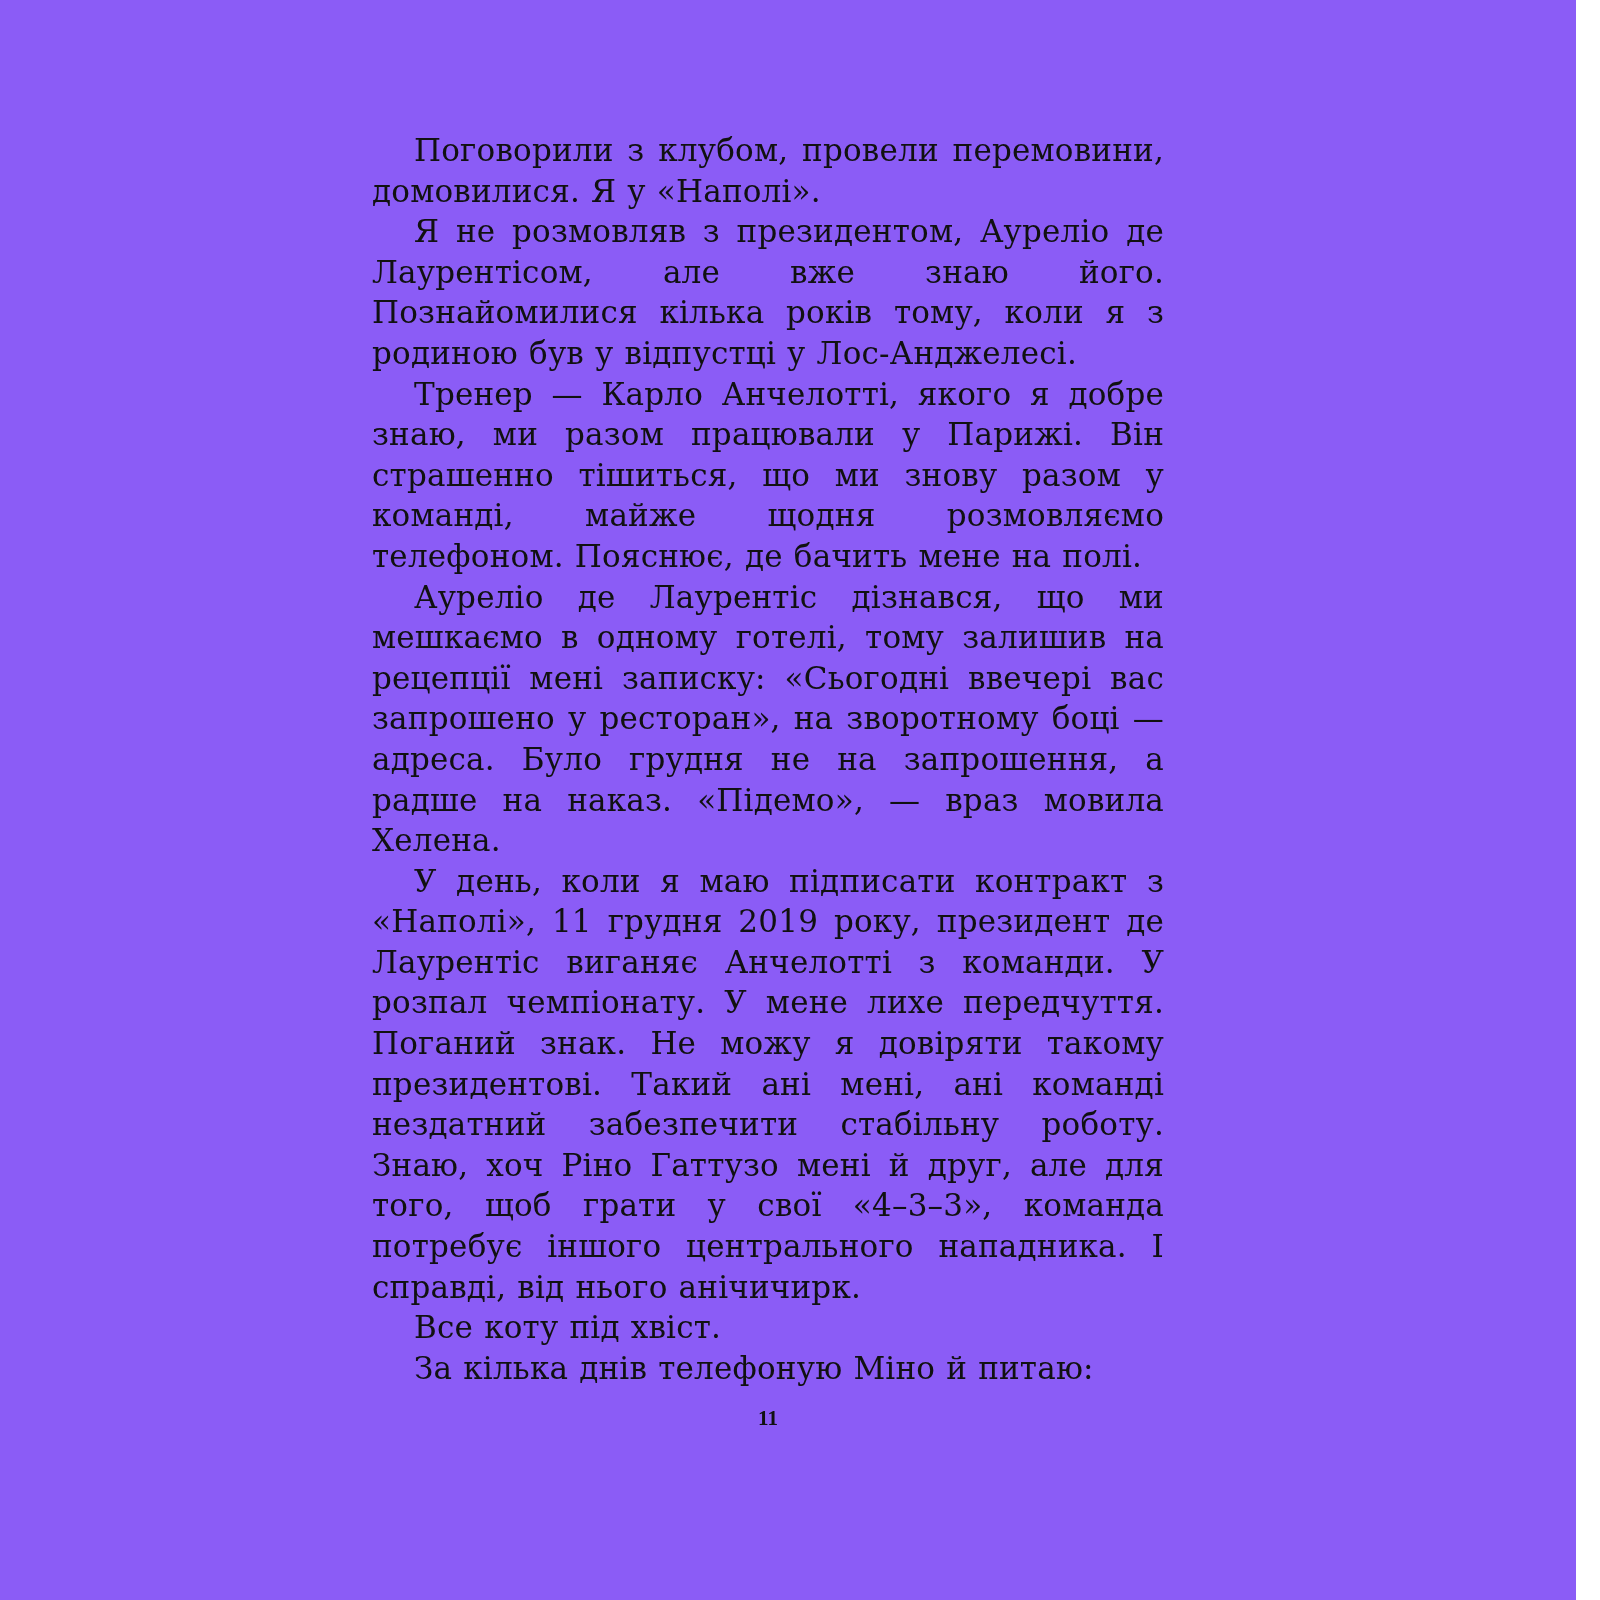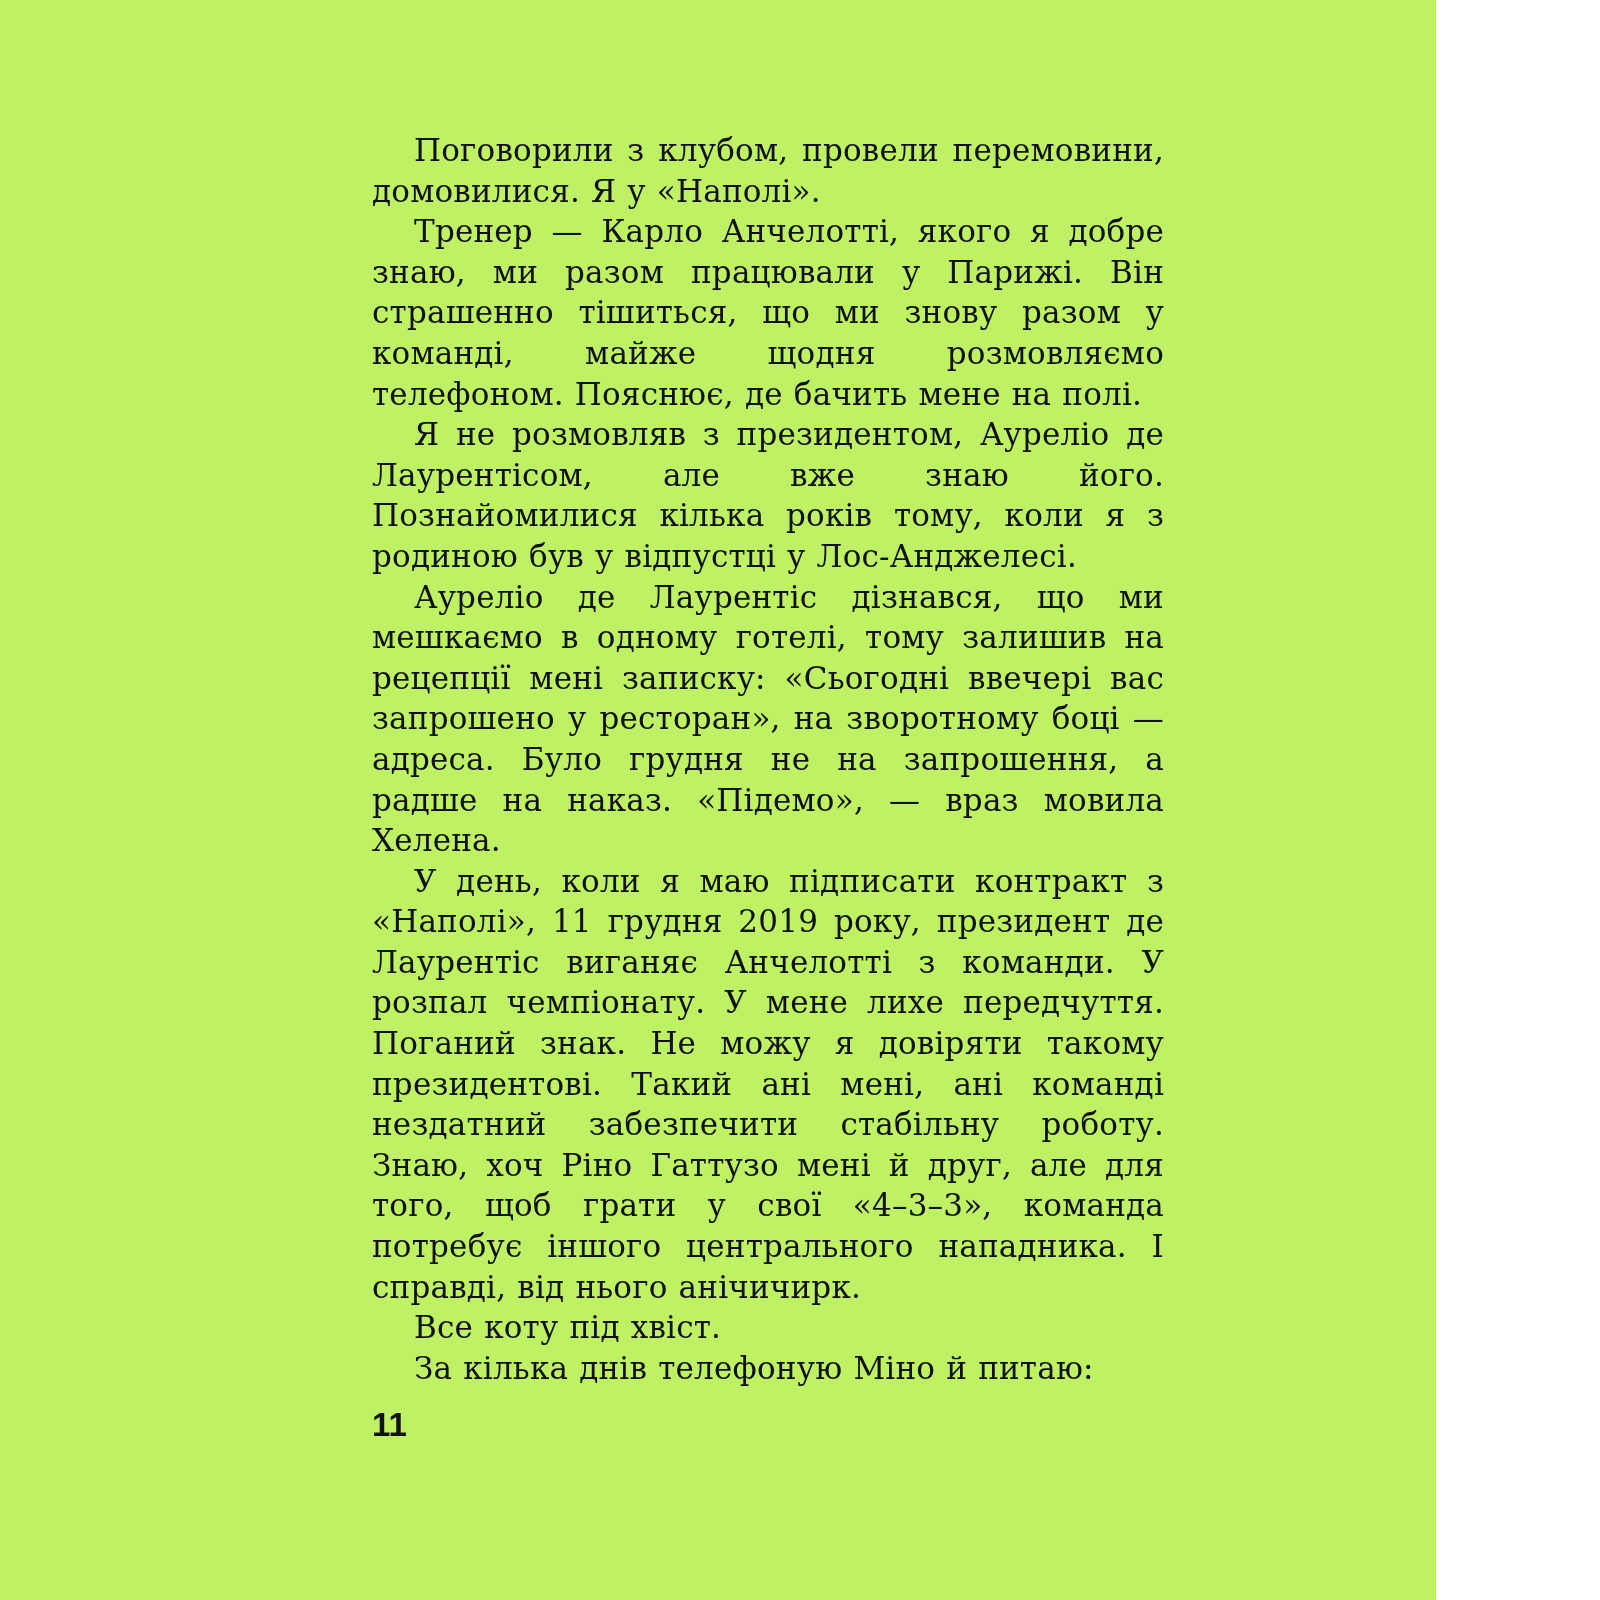--- a/index.html
+++ b/index.html
@@ -2,23 +2,23 @@
 <html><head>
 <meta charset="utf-8">
 <style>
   html, body {
     margin: 0;
     padding: 0;
     background: #ffffff;
   }
   .page {
     position: relative;
-    width: 1436px;
+    width: 1576px;
     height: 1600px;
-    background: #bef264;
+    background: #8b5cf6;
     overflow: hidden;
     font-family: "DejaVu Serif", "Liberation Serif", serif;
     color: #111111;
   }
   .text-block {
     position: absolute;
     left: 372px;
     top: 130px;
     width: 792px;
   }
@@ -29,37 +29,37 @@
     text-align: justify;
     text-indent: 42px;
     letter-spacing: 0.2px;
     word-spacing: 1px;
   }
   .page-number {
     position: absolute;
     left: 372px;
     width: 792px;
     top: 1406px;
-    text-align: left;
-    font-size: 33px;
+    text-align: center;
+    font-size: 21px;
     font-weight: bold;
     color: #111111;
-    font-family: Liberation Sans, sans-serif;
+    font-family: Liberation Serif, serif;
   }
 </style>
 </head>
 <body>
 
 <div class="page">
   <div class="text-block">
   <p>Поговорили з клубом, провели перемовини, домовилися. Я у «Наполі».</p>
 
+  <p>Я не розмовляв з президентом, Ауреліо де Лаурентісом, але вже знаю його. Познайомилися кілька років тому, коли я з родиною був у відпустці у Лос-Анджелесі.</p>
+
   <p>Тренер — Карло Анчелотті, якого я добре знаю, ми разом працювали у Парижі. Він страшенно тішиться, що ми знову разом у команді, майже щодня розмовляємо телефоном. Пояснює, де бачить мене на полі.</p>
-
-  <p>Я не розмовляв з президентом, Ауреліо де Лаурентісом, але вже знаю його. Познайомилися кілька років тому, коли я з родиною був у відпустці у Лос-Анджелесі.</p>
 
   <p>Ауреліо де Лаурентіс дізнався, що ми мешкаємо в одному готелі, тому залишив на рецепції мені записку: «Сьогодні ввечері вас запрошено у ресторан», на зворотному боці — адреса. Було грудня не на запрошення, а радше на наказ. «Підемо», — враз мовила Хелена.</p>
 
 
 
   <p>У день, коли я маю підписати контракт з «Наполі», 11 грудня 2019 року, президент де Лаурентіс виганяє Анчелотті з команди. У розпал чемпіонату. У мене лихе передчуття. Поганий знак. Не можу я довіряти такому президентові. Такий ані мені, ані команді нездатний забезпечити стабільну роботу. Знаю, хоч Ріно Гаттузо мені й друг, але для того, щоб грати у свої «4–3–3», команда потребує іншого центрального нападника. І справді, від нього анічичирк.</p>
 
   <p>Все коту під хвіст.</p>
 
   <p>За кілька днів телефоную Міно й питаю:</p>

